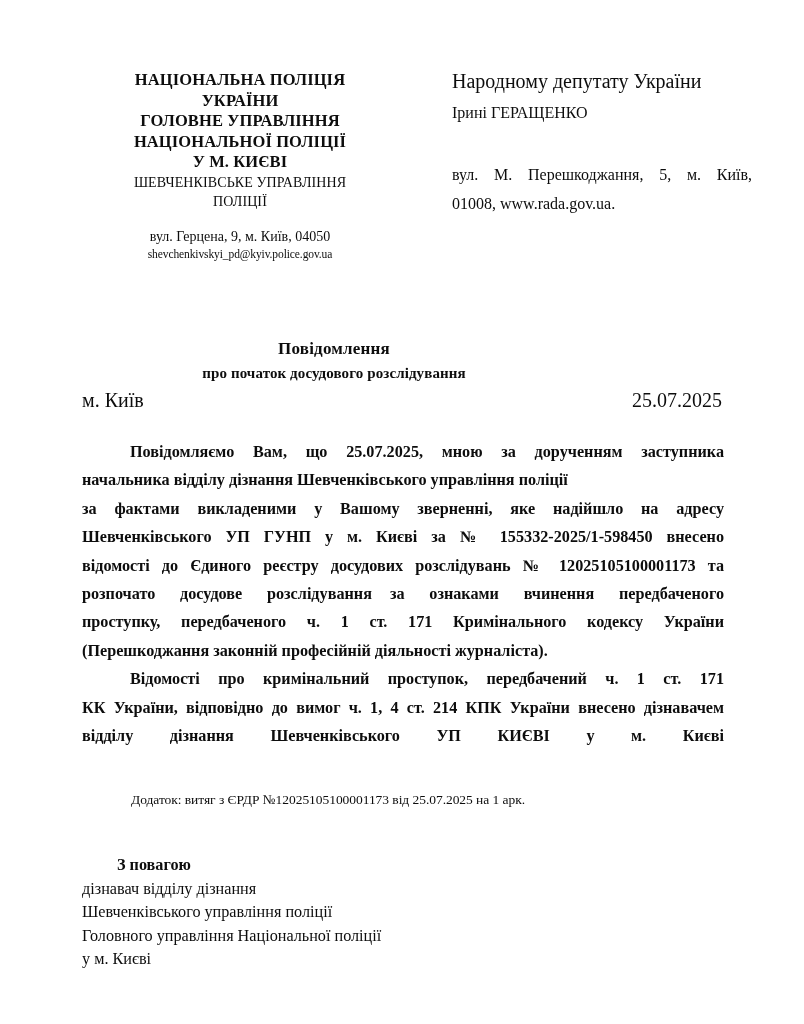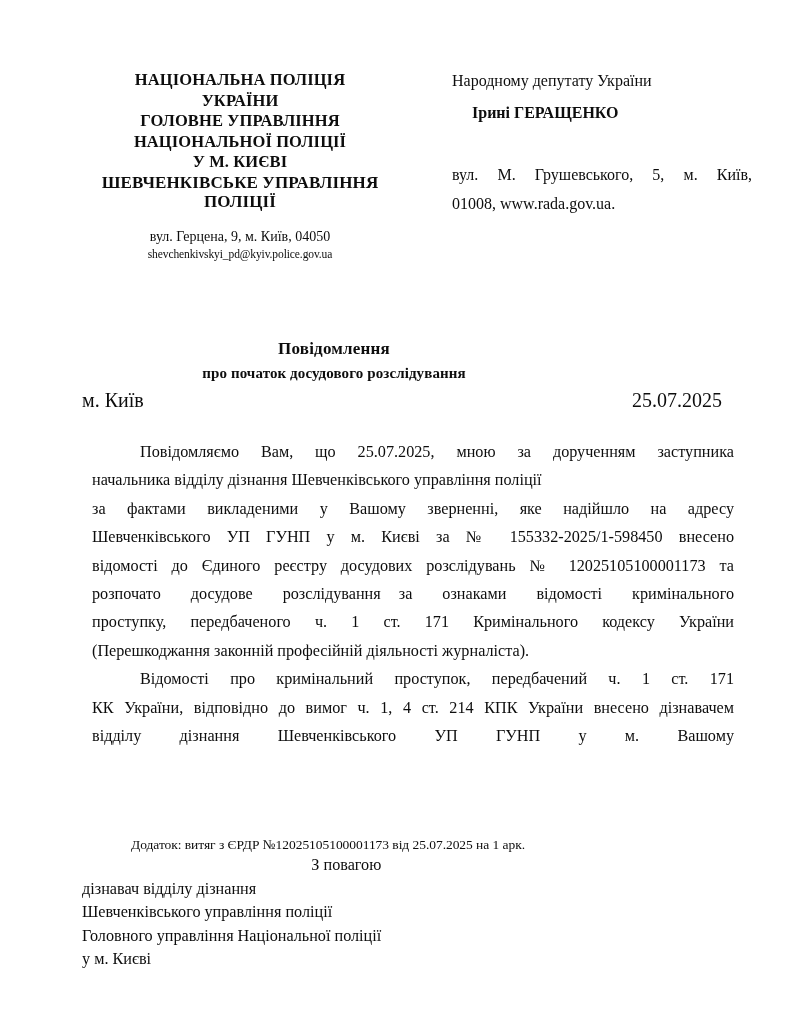--- a/index.html
+++ b/index.html
@@ -40,22 +40,22 @@
     width: 360px;
     text-align: center;
   }
   .sender .org-line {
     font-weight: bold;
     font-size: 16.5px;
     line-height: 20.5px;
     letter-spacing: 0.1px;
   }
   .sender .sub-org-line {
-    font-weight: bold;
-    font-size: 17px;
+    font-weight: normal;
+    font-size: 14px;
     line-height: 19px;
     letter-spacing: 0.1px;
   }
   .sender .addr {
     font-size: 14px;
     line-height: 19px;
     margin-top: 16px;
   }
   .sender .email {
     font-size: 11.5px;
@@ -64,29 +64,28 @@
   }
 
   .recipient {
     position: absolute;
     left: 452px;
     top: 8px;
     width: 300px;
     text-align: left;
   }
   .recipient .r-role {
-    font-size: 16px;
+    font-size: 20px;
     line-height: 22px;
   }
   .recipient .r-name {
     font-size: 16px;
     line-height: 22px;
-    font-weight: bold;
+    font-weight: normal;
     margin-top: 10px;
-    margin-left: 20px;
   }
   .recipient .r-addr {
     font-size: 16px;
     line-height: 29px;
     margin-top: 36px;
     text-align: justify;
     text-align-last: left;
   }
   .recipient .r-addr .l2 {
     display: block;
@@ -129,24 +128,25 @@
     display: flex;
     justify-content: space-between;
     font-size: 20px;
     line-height: 21px;
   }
 
   
   .body-block {
     position: absolute;
     top: 438px;
-    left: 92px;
+    left: 82px;
     width: 642px;
     font-size: 16.2px;
     line-height: 28.4px;
+    font-weight: bold;
   }
   .para {
     text-align: justify;
     text-align-last: left;
     margin: 0;
   }
   .para .indent {
     display: inline-block;
     width: 48px;
   }
@@ -165,35 +165,33 @@
   }
 
   
   .attachment {
     position: absolute;
     top: 790px;
     left: 131px;
     font-size: 13.5px;
     line-height: 19px;
     letter-spacing: -0.05px;
-    margin-top: 45px;
   }
 
   
   .signature {
     position: absolute;
     top: 854px;
     left: 82px;
     font-size: 16.2px;
     line-height: 23.5px;
   }
   .signature .sig-greeting {
-    font-weight: normal;
+    font-weight: bold;
     padding-left: 35px;
-    text-align: right;
   }
   .signature .sig-rank {
     font-weight: bold;
   }
 </style>
 </head>
 <body>
 
 <div class="page">
 
@@ -208,21 +206,21 @@
       <div class="sub-org-line">ШЕВЧЕНКІВСЬКЕ УПРАВЛІННЯ</div>
       <div class="sub-org-line">ПОЛІЦІЇ</div>
       <div class="addr">вул. Герцена, 9, м. Київ, 04050</div>
       <div class="email">shevchenkivskyi_pd@kyiv.police.gov.ua</div>
     </div>
 
     <div class="recipient">
       <div class="r-role">Народному депутату України</div>
       <div class="r-name">Ірині ГЕРАЩЕНКО</div>
       <div class="r-addr">
-        <span class="l1">вул. М. Грушевського, 5, м. Київ,</span>
+        <span class="l1">вул. М. Перешкоджання, 5, м. Київ,</span>
         <span class="l2">01008, www.rada.gov.ua.</span>
       </div>
     </div>
 
   </div>
 
   <div class="title-block">
     <div class="title-main">Повідомлення</div>
     <div class="title-sub">про початок досудового розслідування</div>
   </div>
@@ -233,29 +231,29 @@
   </div>
 
   <div class="body-block">
 
     <p class="para">
       <span class="jline"><span class="indent"></span><span>Повідомляємо Вам, що 25.07.2025, мною за дорученням заступника</span></span>
       <span class="lline">начальника відділу дізнання Шевченківського управління поліції</span>
       <span class="jline">за фактами викладеними у Вашому зверненні, яке надійшло на адресу</span>
       <span class="jline">Шевченківського УП ГУНП у м. Києві за № 155332-2025/1-598450 внесено</span>
       <span class="jline">відомості до Єдиного реєстру досудових розслідувань № 12025105100001173 та</span>
-      <span class="jline"><span>розпочато досудове розслідування</span><span class="wgap"></span><span>за ознаками відомості кримінального</span></span>
+      <span class="jline"><span>розпочато досудове розслідування</span><span class="wgap"></span><span>за ознаками вчинення передбаченого</span></span>
       <span class="jline">проступку, передбаченого ч. 1 ст. 171 Кримінального кодексу України</span>
       <span class="lline">(Перешкоджання законній професійній діяльності журналіста).</span>
     </p>
 
     <p class="para">
       <span class="jline"><span class="indent"></span><span>Відомості про кримінальний проступок, передбачений ч. 1 ст. 171</span></span>
       <span class="jline">КК України, відповідно до вимог ч. 1, 4 ст. 214 КПК України внесено дізнавачем</span>
-      <span class="jline">відділу дізнання Шевченківського УП ГУНП у м. Вашому</span>
+      <span class="jline">відділу дізнання Шевченківського УП КИЄВІ у м. Києві</span>
     </p>
 
   </div>
 
   <div class="attachment">Додаток: витяг з ЄРДР №12025105100001173 від 25.07.2025 на 1 арк.</div>
 
   <div class="signature">
     <div class="sig-greeting">З повагою</div>
     <div>дізнавач відділу дізнання</div>
     <div>Шевченківського управління поліції</div>

